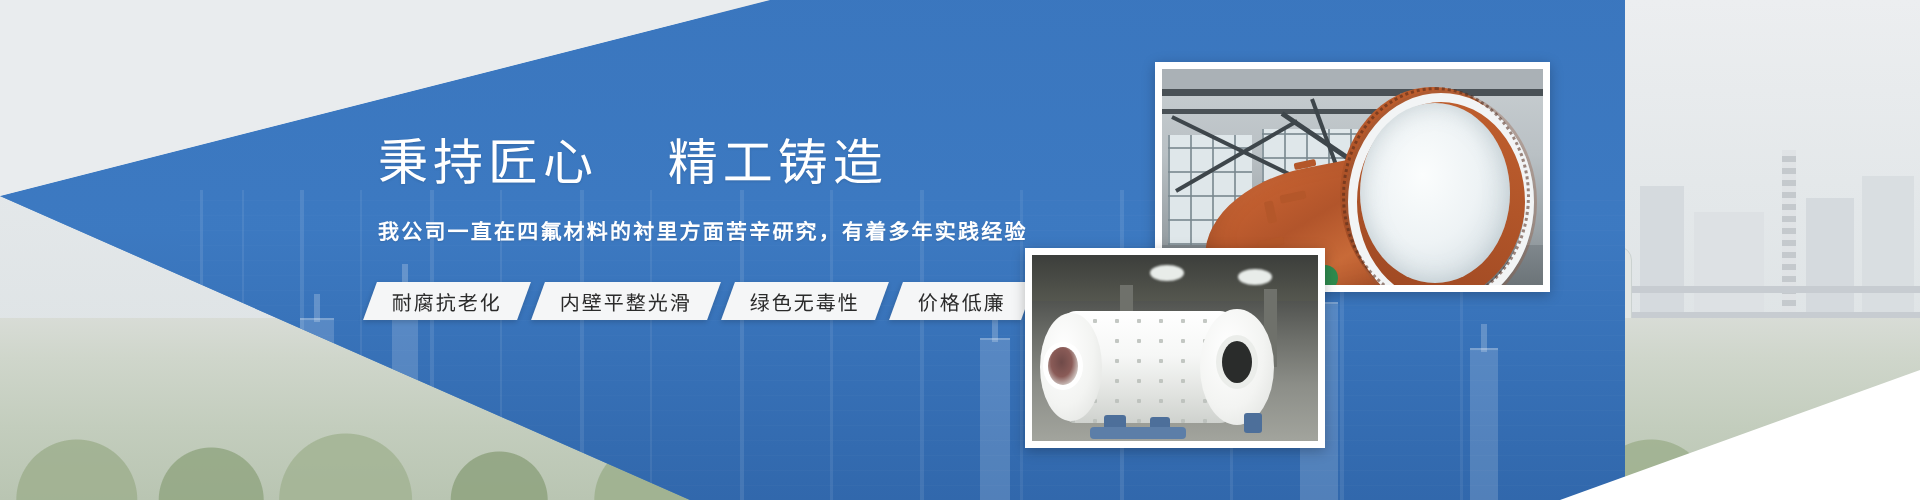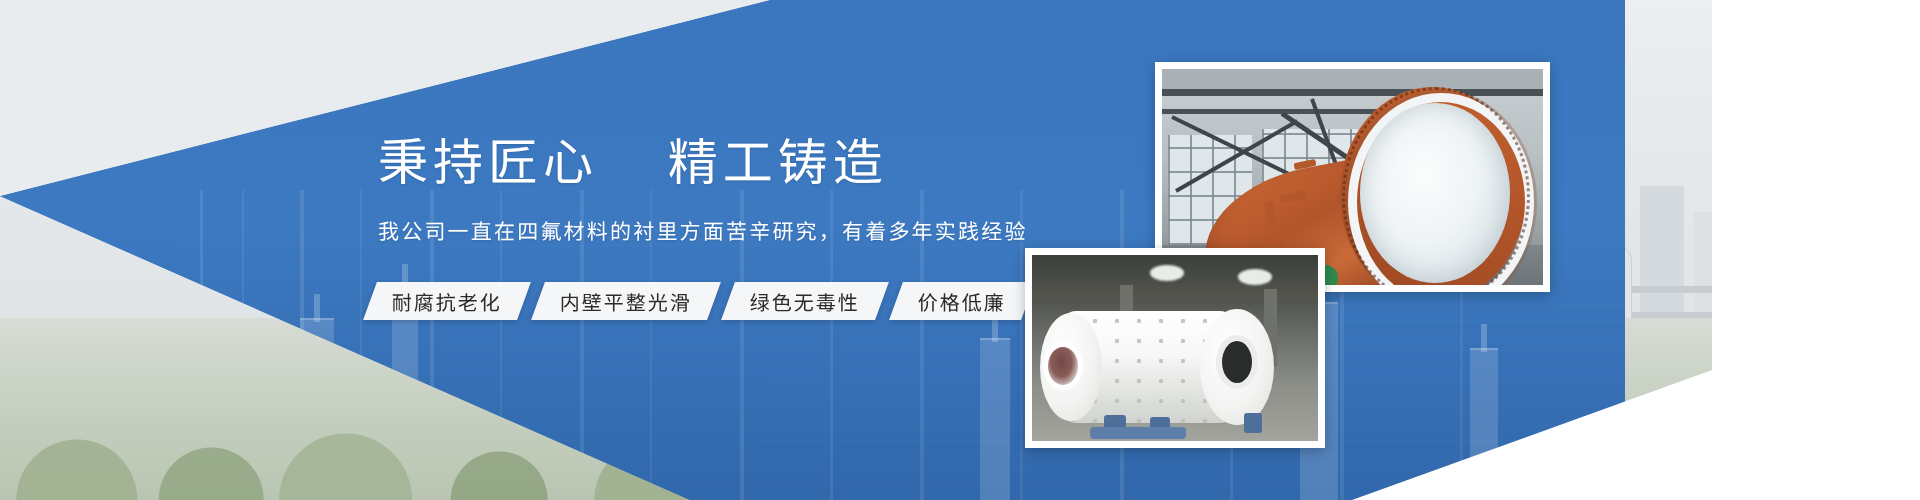--- a/index.html
+++ b/index.html
@@ -4,21 +4,21 @@
 <title>Banner</title>
 <style>
   html,body{margin:0;padding:0;}
   body{
     width:1920px;height:500px;overflow:hidden;
     font-family:"Liberation Sans","DejaVu Sans",sans-serif;
     background:#ffffff;
   }
 
   .banner{
-    position:relative;width:1712px;height:500px;overflow:hidden;
+    position:relative;width:1920px;height:500px;overflow:hidden;
     background:#e9ecef;
   }
 
   
   .bg-photo{position:absolute;inset:0;overflow:hidden;}
 
   .bg-sky{
     position:absolute;left:0;top:0;width:1920px;height:330px;
     background:linear-gradient(180deg,#eceef0 0%,#e4e8ea 55%,#dfe4e6 100%);
   }
@@ -123,21 +123,21 @@
     font-size:50px;line-height:1;letter-spacing:5px;
     color:#ffffff;font-weight:400;white-space:nowrap;
     font-family:"DejaVu Sans","Liberation Sans",sans-serif;
     text-shadow:0 1px 3px rgba(0,0,0,.12);
   }
   .headline .gap{display:inline-block;width:28px;}
 
   .subtitle{
     position:absolute;left:378px;top:222px;
     font-size:21px;line-height:1;letter-spacing:2.2px;
-    color:#ffffff;white-space:nowrap;font-weight:400;
+    color:#ffffff;white-space:nowrap;font-weight:700;
     font-family:"DejaVu Sans","Liberation Sans",sans-serif;
     text-shadow:0 1px 2px rgba(0,0,0,.12);
   }
 
   .tags{position:absolute;left:370px;top:282px;display:flex;align-items:center;}
   .tag{
     position:relative;height:38px;
     display:flex;align-items:center;justify-content:center;
     background:#f5f6f7;
     transform:skewX(-20deg);

